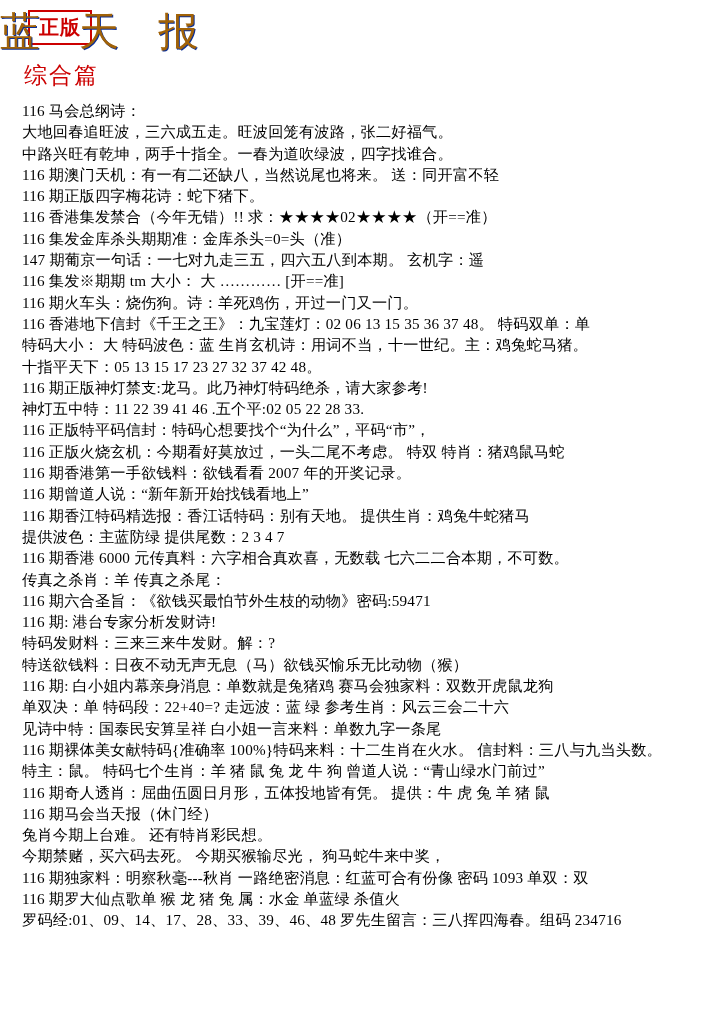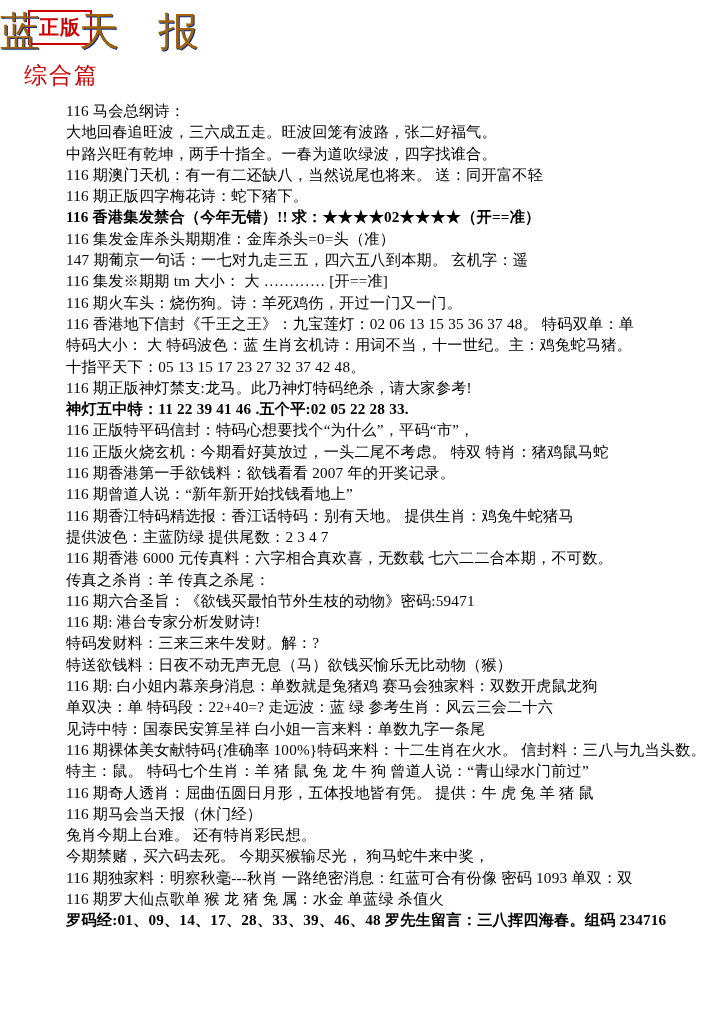--- a/index.html
+++ b/index.html
@@ -67,24 +67,23 @@
     position: absolute;
     left: 22px;
     top: 100px;
     right: 8px;
   }
   .line {
     font-size: 15.2px;
     line-height: 21.3px;
     white-space: nowrap;
     letter-spacing: 0.2px;
-    margin-left: 44px;
   }
   .line.bold {
-    font-weight: bold;
+    font-weight: normal;
   }
 </style>
 </head>
 <body>
 
 <div class="page">
 
   <div class="header">
     <div class="badge">正版</div>
     <div class="main-title">蓝 天 报</div>

